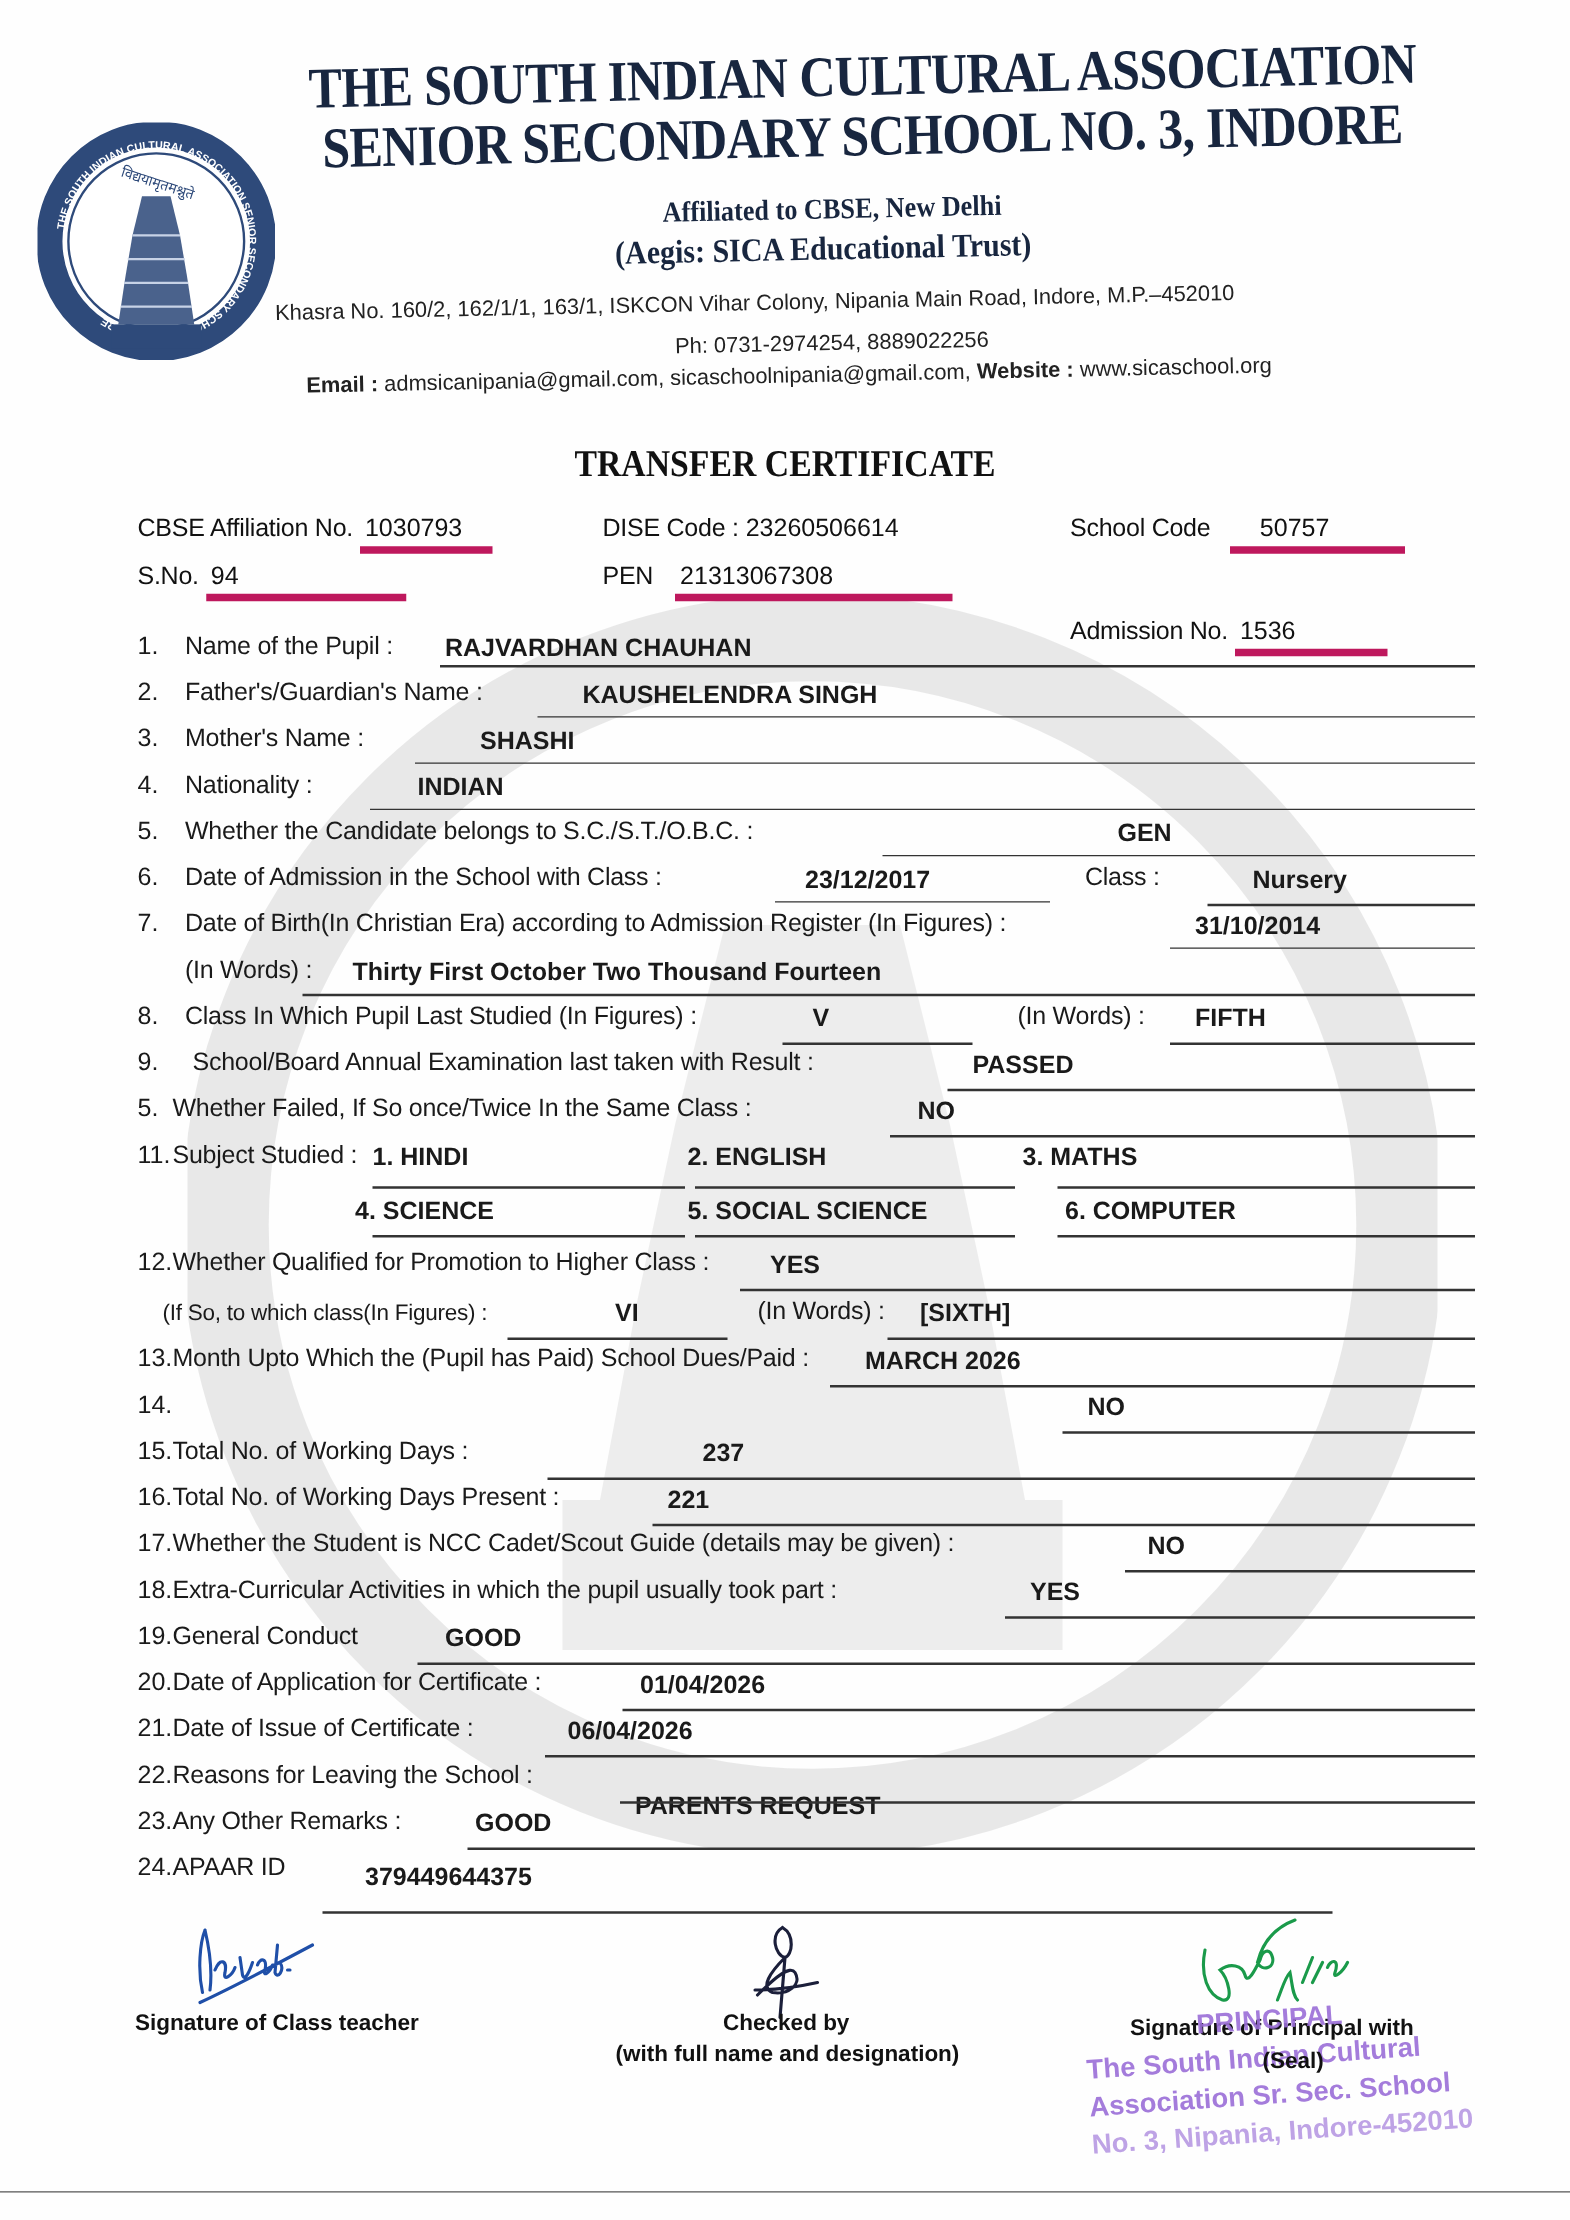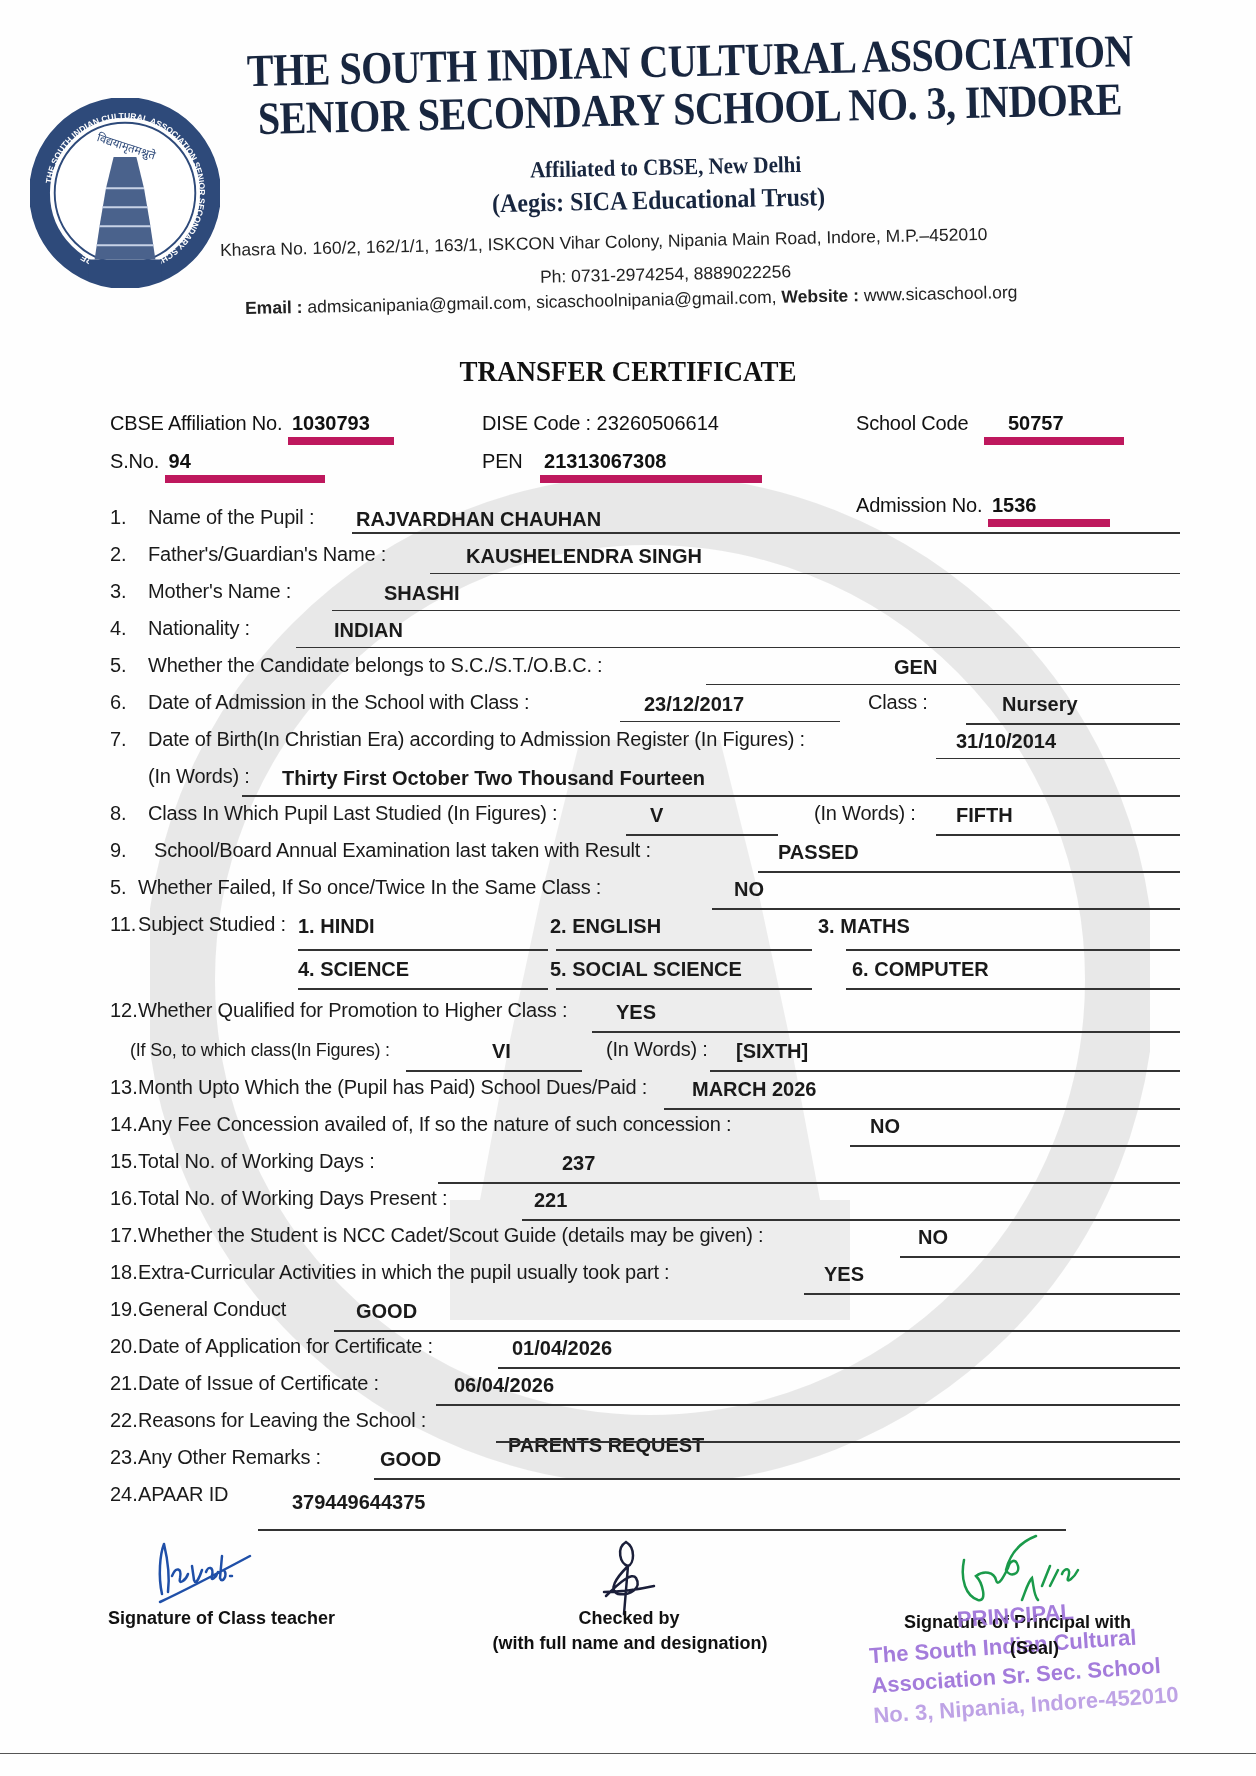--- a/index.html
+++ b/index.html
@@ -38,21 +38,21 @@
   
   .cert-title {
     position: absolute; left: 0; width: 1256px; top: 356px; text-align: center;
     font-family: "Liberation Serif", serif; font-weight: bold; font-size: 27px; color: #111;
     transform: scaleY(1.12);
   }
 
   
   .info { position: absolute; font-size: 20px; color: #111; white-space: nowrap; }
   .info .lbl { letter-spacing: -0.2px; }
-  .info .val { display: inline-block; font-weight: bold; border-bottom: 8px solid #be185d; padding: 0 4px 2px 4px; }
+  .info .val { display: inline-block; font-weight: normal; border-bottom: 6px solid #be185d; padding: 0 4px 2px 4px; }
 
   
   .row { position: absolute; left: 110px; width: 1070px; height: 34px; font-size: 20px; white-space: nowrap; }
   .row .num { position: absolute; left: 0; top: 0; }
   .row .lbl { position: absolute; top: 0; letter-spacing: -0.2px; }
   .row .val { position: absolute; top: 2px; font-weight: bold; }
   .row .line { position: absolute; height: 0; border-top: 1.5px solid #333; }
   .row .line.thick { border-top-width: 2.5px; }
 
   
@@ -217,21 +217,21 @@
     <span class="lbl" style="left:28px;">Subject Studied :</span>
     <span class="val" style="left:188px;">1. HINDI</span>
     <div class="line thick" style="left:188px; width:250px; top:36px;"></div>
     <span class="val" style="left:440px;">2. ENGLISH</span>
     <div class="line thick" style="left:446px; width:256px; top:36px;"></div>
     <span class="val" style="left:708px;">3. MATHS</span>
     <div class="line thick" style="left:736px; right:0; top:36px;"></div>
   </div>
 
   <div class="row" style="top:956px;">
-    <span class="val" style="left:188px;">4. SCIENCE</span>
+    <span class="val" style="left:174px;">4. SCIENCE</span>
     <div class="line thick" style="left:188px; width:250px; top:32px;"></div>
     <span class="val" style="left:440px;">5. SOCIAL SCIENCE</span>
     <div class="line thick" style="left:446px; width:256px; top:32px;"></div>
     <span class="val" style="left:742px;">6. COMPUTER</span>
     <div class="line thick" style="left:736px; right:0; top:32px;"></div>
   </div>
 
   <div class="row" style="top:999px;">
     <span class="num">12.</span>
     <span class="lbl" style="left:28px;">Whether Qualified for Promotion to Higher Class :</span>
@@ -250,21 +250,20 @@
 
   <div class="row" style="top:1076px;">
     <span class="num">13.</span>
     <span class="lbl" style="left:28px;">Month Upto Which the (Pupil has Paid) School Dues/Paid :</span>
     <span class="val" style="left:582px;">MARCH 2026</span>
     <div class="line thick" style="left:554px; right:0; top:32px;"></div>
   </div>
 
   <div class="row" style="top:1113px;text-align:center;">
     <span class="num">14.</span>
-    <span class="lbl" style="left:28px;">Any Fee Concession availed of, If so the nature of such concession :</span>
     <span class="val" style="left:760px;">NO</span>
     <div class="line thick" style="left:740px; right:0; top:32px;"></div>
   </div>
 
   <div class="row" style="top:1150px;">
     <span class="num">15.</span>
     <span class="lbl" style="left:28px;">Total No. of Working Days :</span>
     <span class="val" style="left:452px;">237</span>
     <div class="line thick" style="left:328px; right:0; top:32px;"></div>
   </div>

